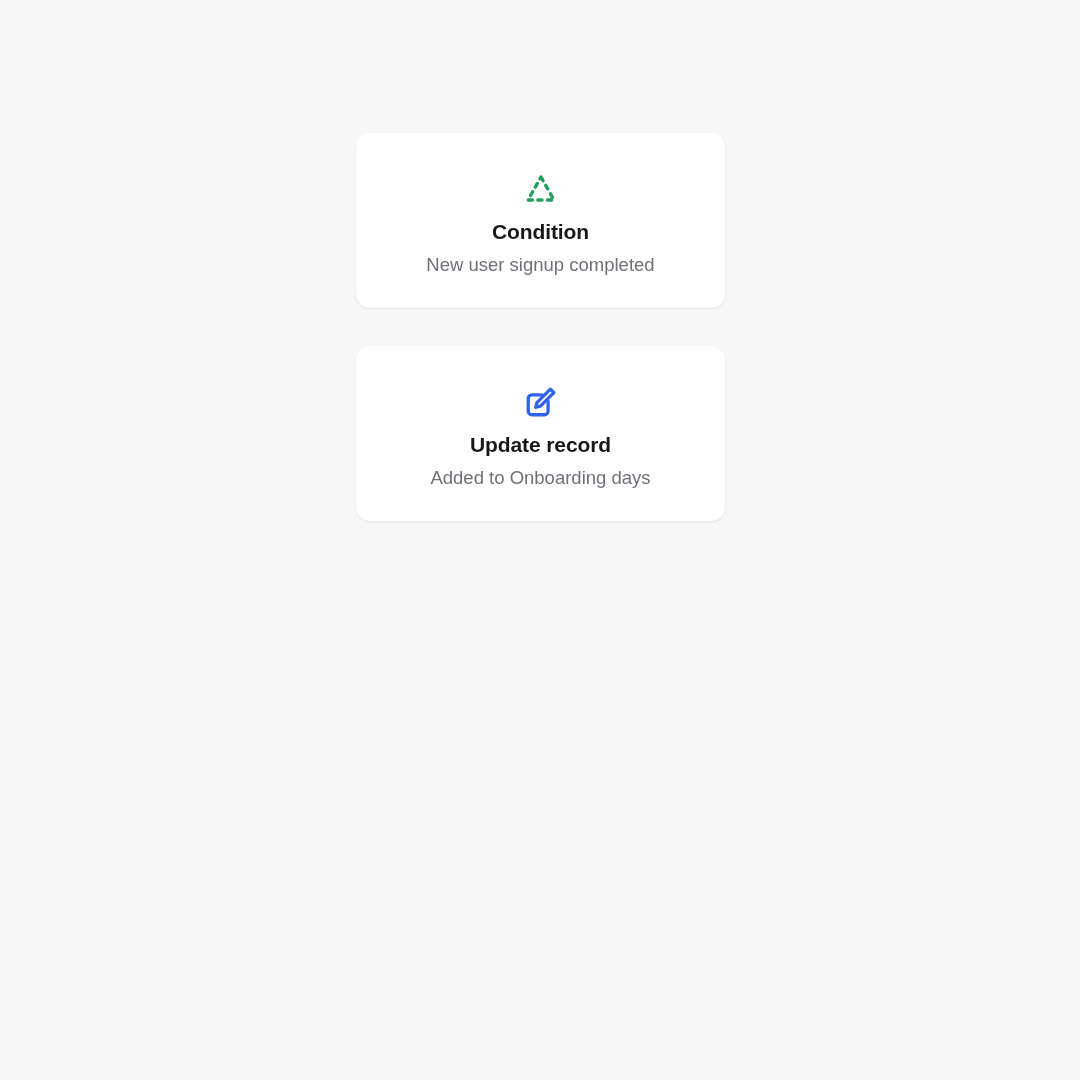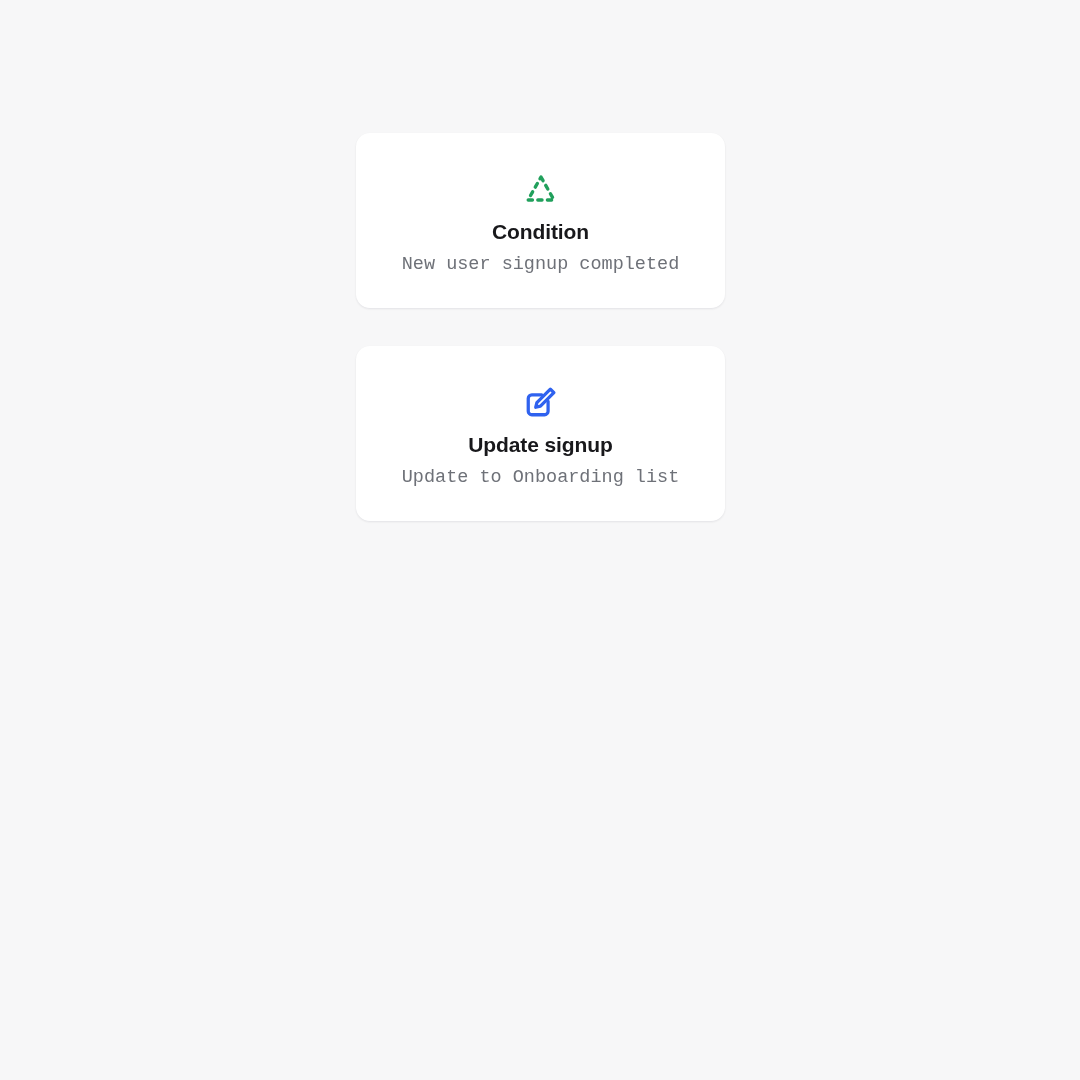--- a/index.html
+++ b/index.html
@@ -59,21 +59,20 @@
     line-height: 1.2;
     margin-bottom: 9px;
   }
 
   .card-subtitle {
     font-size: 18.5px;
     font-weight: 400;
     color: #6e7178;
     line-height: 1.2;
     text-align: center;
-    font-family: Liberation Mono, monospace;
   }
 </style>
 </head>
 <body>
 
 <div id="flow-stack">
 
   <div class="flow-card">
     <div class="card-icon">
       <svg width="34" height="32" viewBox="0 0 34 32" fill="none">
@@ -84,19 +83,19 @@
     <div class="card-subtitle">New user signup completed</div>
   </div>
 
   <div class="flow-card">
     <div class="card-icon">
       <svg width="34" height="34" viewBox="0 0 24 24" fill="none">
         <path d="M17 11.5V18.5A2.5 2.5 0 0 1 14.5 21H5.5A2.5 2.5 0 0 1 3 18.5V9.5A2.5 2.5 0 0 1 5.5 7H12.5" stroke="#2f62ef" stroke-width="2.3" stroke-linecap="round" stroke-linejoin="round"></path>
         <path d="M18.6 2.9 21.1 5.4 11.6 14.9 8.3 15.7 9.1 12.4 18.6 2.9Z" stroke="#2f62ef" stroke-width="2.3" stroke-linecap="round" stroke-linejoin="round" fill="none"></path>
       </svg>
     </div>
-    <div class="card-title">Update signup</div>
-    <div class="card-subtitle">Update to Onboarding list</div>
+    <div class="card-title">Update record</div>
+    <div class="card-subtitle">Added to Onboarding days</div>
   </div>
 
 
 
 </div>
 
 </body></html>

